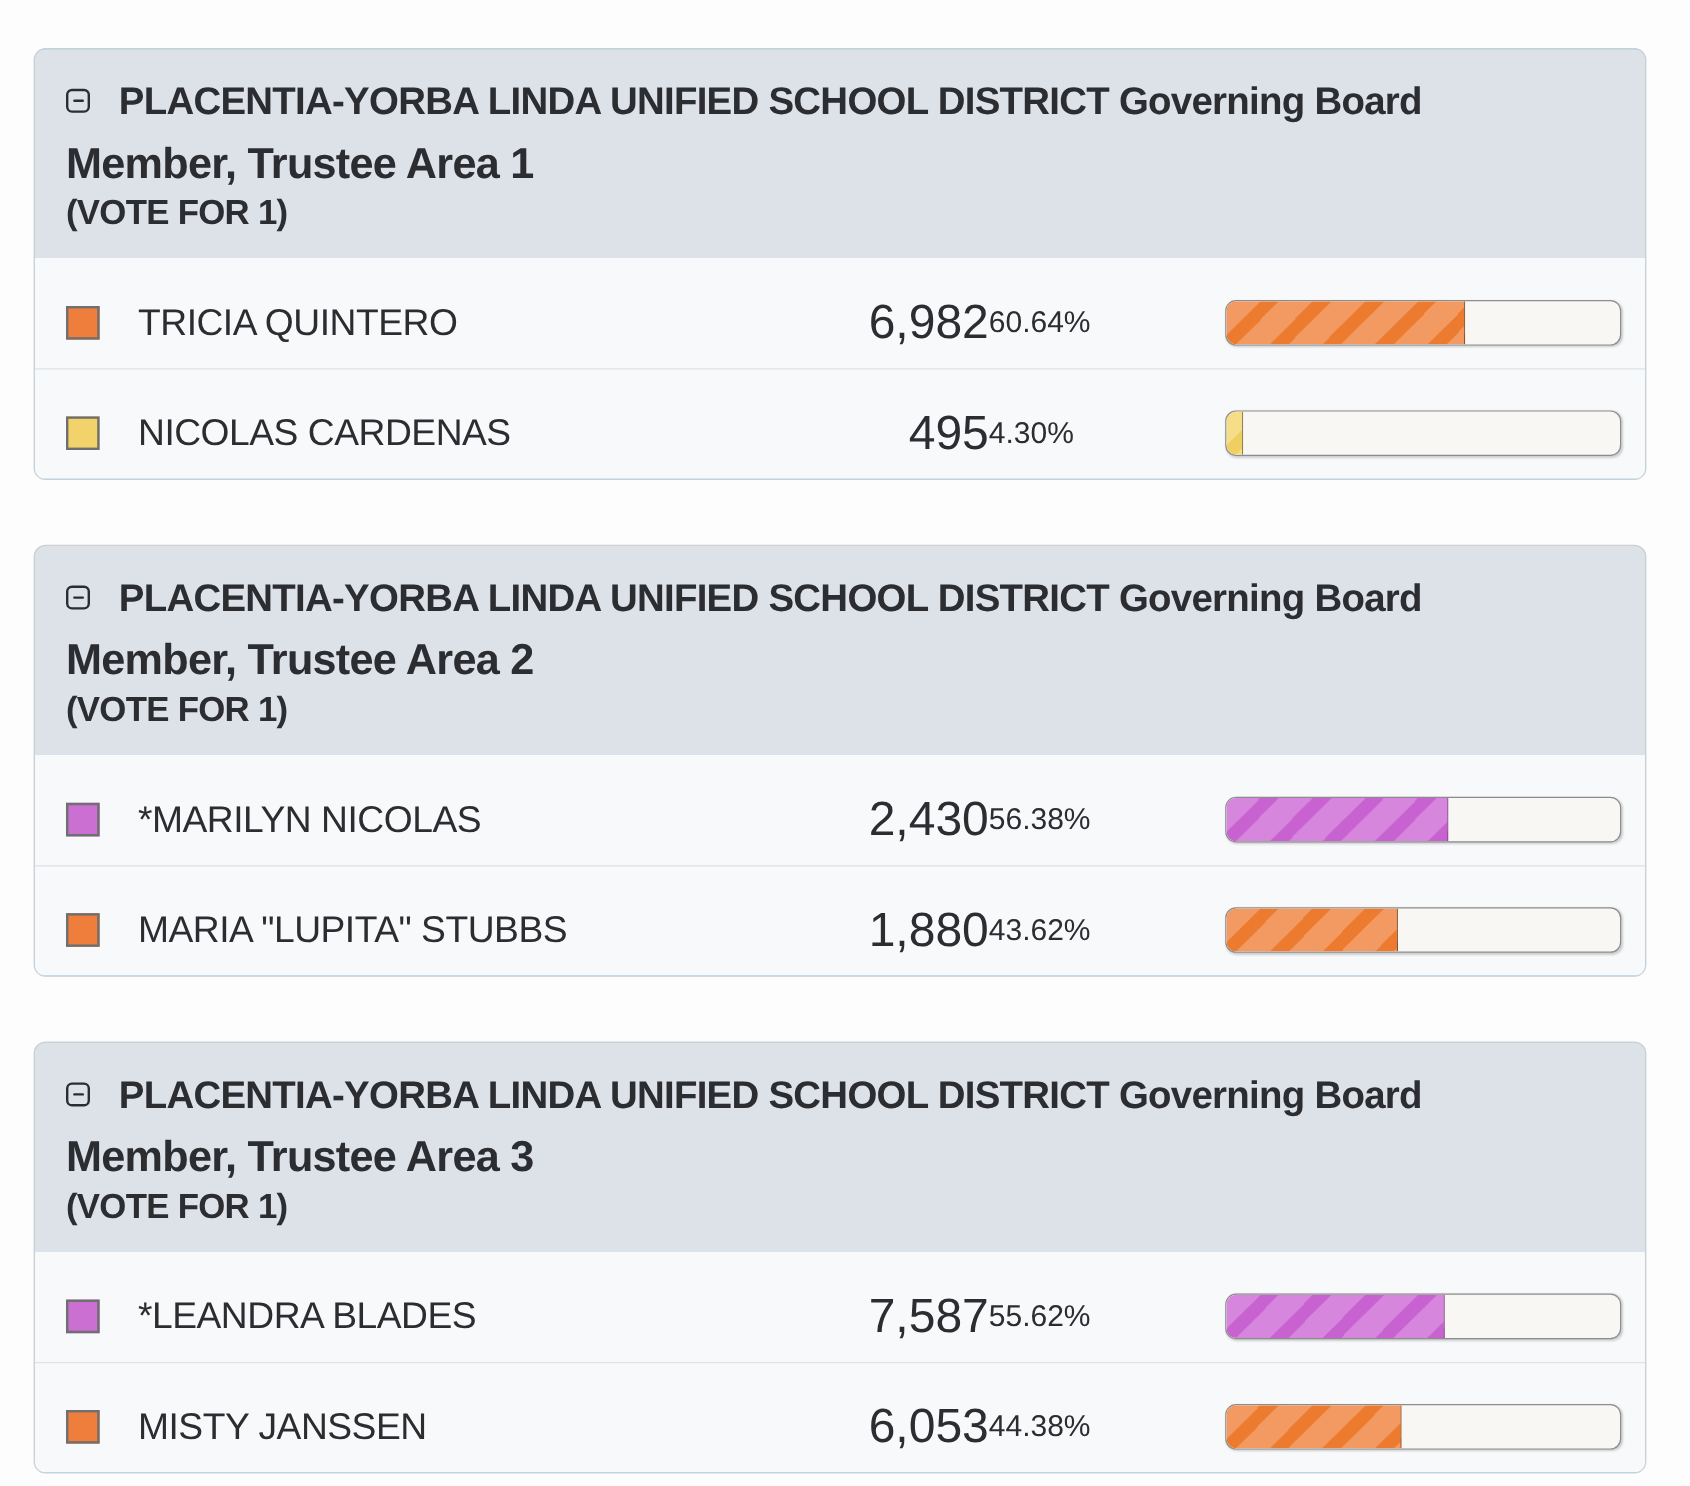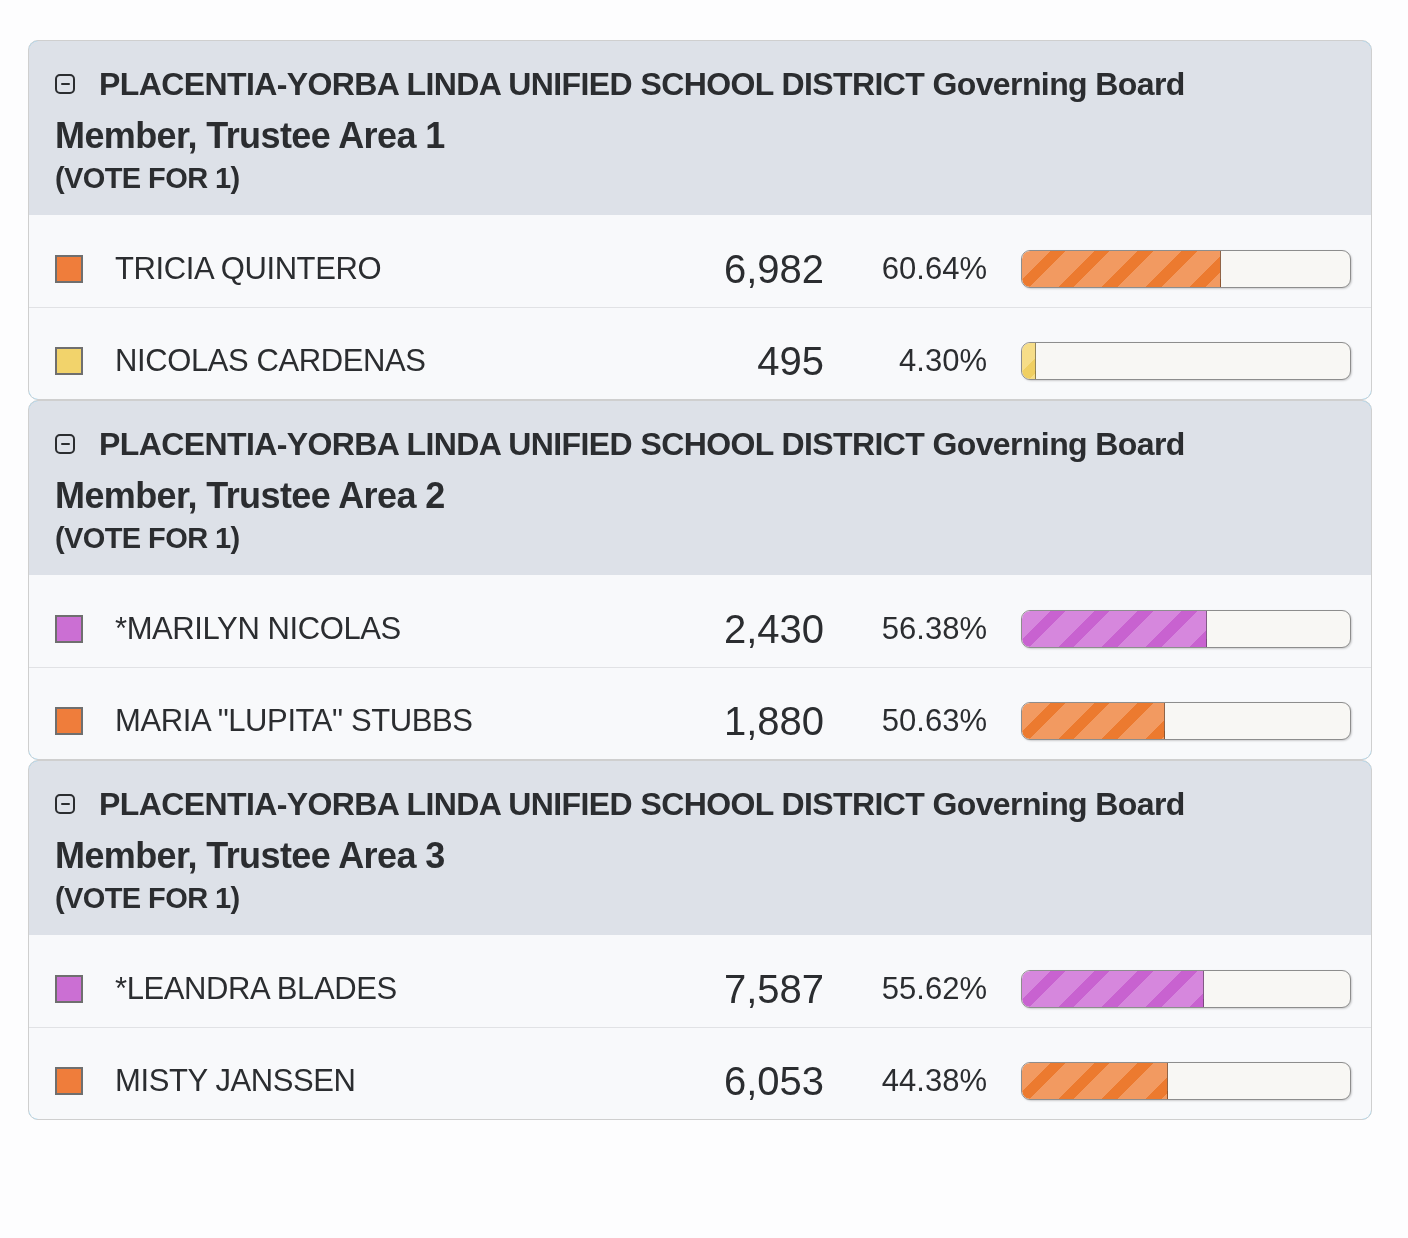--- a/index.html
+++ b/index.html
@@ -17,20 +17,21 @@
   main.results-page {
     padding: 40px 36px 0 28px;
     box-sizing: border-box;
   }
   .contest-card {
     width: 1344px;
     box-sizing: border-box;
     border: 1px solid #cfcfcf;
     border-radius: 10px;
     overflow: hidden;
+    margin-bottom: 54px;
     background: #7dd3fc;
   }
   .contest-header {
     background: #dde1e8;
     height: 174px;
     box-sizing: border-box;
     padding: 20px 26px 0 26px;
   }
   .title-row {
     display: flex;
@@ -101,22 +102,22 @@
     overflow: hidden;
   }
   .cand-votes {
     width: 150px;
     text-align: right;
     font-size: 40px;
     flex: 0 0 auto;
   }
   .cand-pct {
     width: 163px;
-    text-align: right;
-    font-size: 31px;
+    text-align: left;
+    font-size: 25px;
     flex: 0 0 auto;
   }
   .bar-track {
     width: 330px;
     height: 38px;
     margin-left: 34px;
     box-sizing: border-box;
     border: 1px solid #8d8d8d;
     border-radius: 9px;
     background: #f8f7f4;
@@ -193,21 +194,21 @@
     <span class="cand-pct">56.38%</span>
     <span class="bar-track">
       <span class="bar-fill" style="width: 56.38%; background-color: rgb(200, 98, 208); background-image: repeating-linear-gradient(135deg, rgb(214, 135, 221) 0px, rgb(214, 135, 221) 20px, rgb(200, 98, 208) 20px, rgb(200, 98, 208) 31px);"></span>
     </span>
   </div>
 
   <div class="candidate-row">
     <span class="swatch" style="background: rgb(239, 125, 59);"></span>
     <span class="cand-name">MARIA "LUPITA" STUBBS</span>
     <span class="cand-votes">1,880</span>
-    <span class="cand-pct">50.63%</span>
+    <span class="cand-pct">43.62%</span>
     <span class="bar-track">
       <span class="bar-fill" style="width: 43.62%; background-color: rgb(236, 122, 47); background-image: repeating-linear-gradient(135deg, rgb(242, 154, 97) 0px, rgb(242, 154, 97) 20px, rgb(236, 122, 47) 20px, rgb(236, 122, 47) 31px);"></span>
     </span>
   </div>
 </div>
   </section>
 
   <section class="contest-card">
     <header class="contest-header">
       <div class="title-row">

